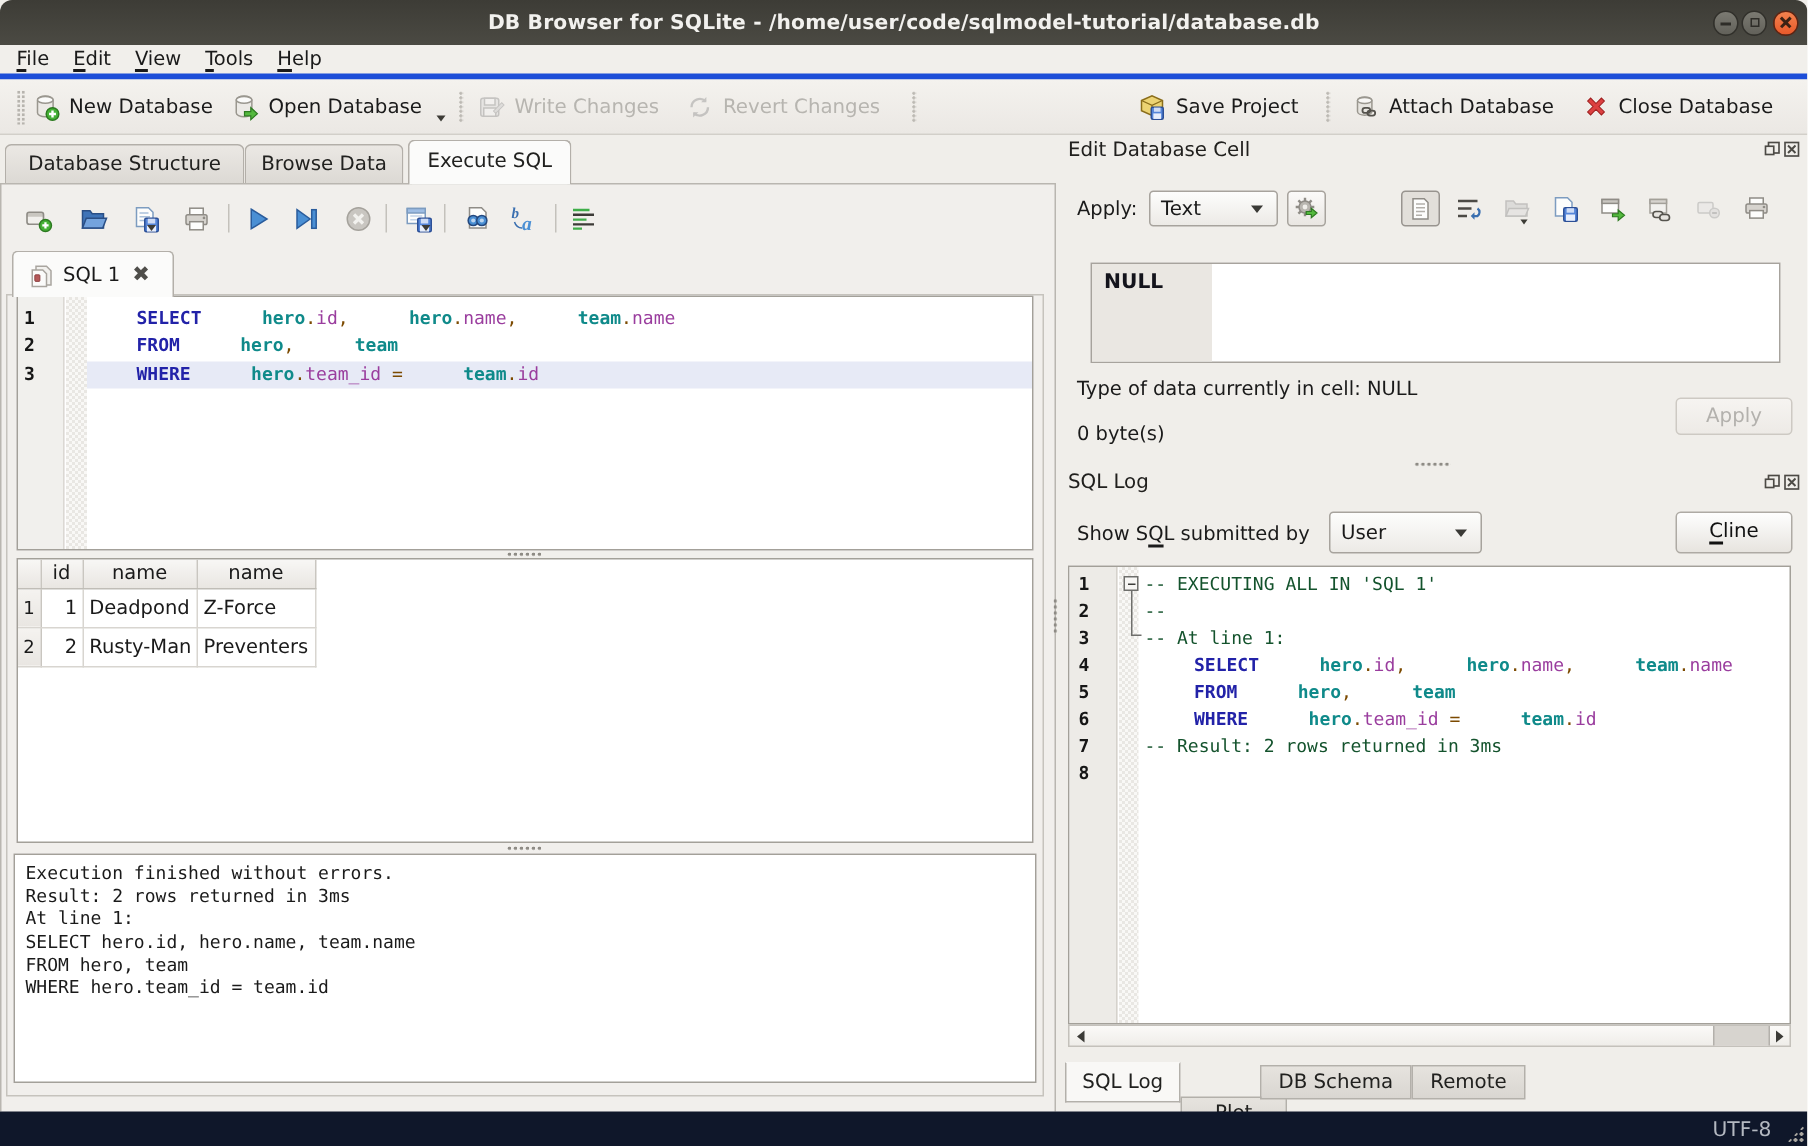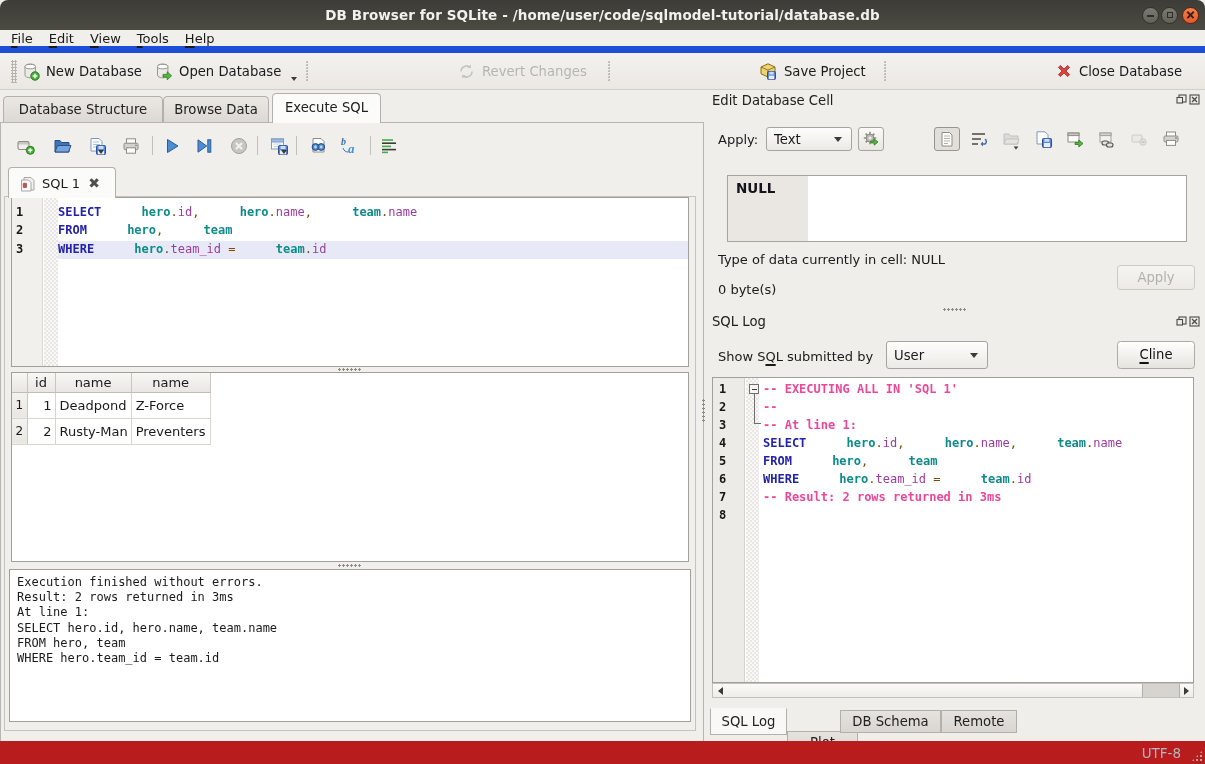--- a/index.html
+++ b/index.html
@@ -17,21 +17,21 @@
   .winbtn.min { left:1142px; } .winbtn.max { left:1161px; }
   .winbtn.close { left:1182px; background:linear-gradient(#f3824e,#e8592a); border-color:#5c2413; }
   .winbtn.min i { position:absolute; left:4px; right:4px; top:7.5px; height:1.6px; background:#2e2d28; }
   .winbtn.max i { position:absolute; left:4.5px; right:4.5px; top:4.5px; bottom:4.5px; border:1.6px solid #2e2d28; }
   .winbtn.close i, .winbtn.close i:after { position:absolute; left:3px; top:6.7px; width:9px; height:1.8px;
     background:#3c2214; transform:rotate(45deg); content:""; }
   .winbtn.close i:after { left:0; top:0; transform:rotate(-90deg); }
 
   
   .menubar { position:absolute; left:0; top:30px; width:1205px; height:23px; background:#f1efeb;
-    display:flex; align-items:center; padding-left:10px; border-bottom:7px solid #1d4ed8; }
+    display:flex; align-items:center; padding-left:10px; border-bottom:4px solid #1d4ed8; }
   .menu-item { margin-right:14px; padding:1px 1px; cursor:default; }
   .mn { text-decoration:underline; text-underline-offset:2.5px; text-decoration-thickness:1.5px; }
 
   
   .toolbar { position:absolute; left:0; top:53px; width:1205px; height:37px;
     background:linear-gradient(#f4f2ee,#ebe8e4); border-bottom:1px solid #d2cfc9; }
   .grip-v { position:absolute; top:7px; width:6px; height:23px;
     background-image:radial-gradient(circle at 1.5px 1.5px, #b7b4ae 1px, transparent 1.2px);
     background-size:3px 3px; }
   .tb-sep { position:absolute; top:8px; width:3px; height:21px;
@@ -77,25 +77,25 @@
   .code { position:absolute; top:0; font-family:"DejaVu Sans Mono", monospace; font-size:12px;
     white-space:pre; z-index:2; }
   .editor .gutter { width:31px; background:#f1f0ed; border-right:1px solid #dbd8d3; }
   .editor .checker { left:32px; width:13.5px; }
   .editor .code { left:44.5px; padding-top:4.5px; }
   .editor .code .code-line { height:18.5px; line-height:18.5px; padding-left:1.5px; }
   .editor .gutter-nums { padding-top:4.5px; }
   .editor .gutter-nums div { height:18.5px; line-height:18.5px; }
   .cur-line { position:absolute; left:45.5px; right:0px; top:42.5px; height:18.5px; background:#e7eaf6; z-index:1; }
 
-  .tk-kw { color:#2222a8; font-weight:bold; }
+  .tk-kw { color:#2222a8; font-weight:bold;margin-left:33px; }
   .tk-tbl { color:#0f8a8a; font-weight:bold;padding-left:33px; }
   .tk-fld { color:#9a3d9e; }
   .tk-op { color:#7c4a00; }
-  .tk-cm { color:#ec4899;font-weight:bold; }
+  .tk-cm { color:#14532d; }
   .tk-t { color:#101010; }
 
   
   .results { left:11px; top:372px; width:678px; height:190px; z-index:4; }
   .rt { border-collapse:collapse; font-size:13px; table-layout:fixed; white-space:nowrap; }
   .rt th, .rt td { border-right:1px solid #d8d5d0; border-bottom:1px solid #d8d5d0; padding:0 3px 0 4px; overflow:hidden; }
   .rt thead th { background:linear-gradient(#f8f7f5,#e9e6e2); border-right:1px solid #c9c6c0;
     border-bottom:1px solid #c0bdb7; font-weight:normal; text-align:center; height:19px; padding:0 4px;}
   .rt td { background:#fff; height:26px; }
   .rt .rowhdr { background:linear-gradient(#f5f3f0,#e9e6e2); border-right:1px solid #c9c6c0;
@@ -167,21 +167,21 @@
     border-right:5px solid #3c3b37; }
   .tri-r { width:0; height:0; border-top:4px solid transparent; border-bottom:4px solid transparent;
     border-left:5px solid #3c3b37; }
 
   
   .btab { position:absolute; border:1px solid #b3b0aa; text-align:center; font-size:13.2px; color:#21211f;
     background:linear-gradient(#e6e3de,#d9d6d1); }
   .btab.active { background:#f9f8f6; border-top:1px solid #f9f8f6; }
 
   
-  .statusbar { position:absolute; left:0; top:741px; width:1205px; height:23px; background:#b91c1c; }
+  .statusbar { position:absolute; left:0; top:741px; width:1205px; height:23px; background:#0f172a; }
   .encoding { position:absolute; right:24px; top:4px; color:#b3b8c0; font-size:13.5px; }
   .sizegrip { position:absolute; right:2px; bottom:2px; width:12px; height:12px;
     background-image:radial-gradient(circle at 2px 2px, #aba8a2 1.1px, transparent 1.3px);
     background-size:4px 4px;
     clip-path:polygon(100% 0, 100% 100%, 0 100%); }
 
   .code-line { white-space:pre; }
 </style>
 </head>
 <body>
@@ -227,20 +227,29 @@
         <path d="M3.5 4.6c0-1.5 2.4-2.6 5.2-2.6s5.2 1.1 5.2 2.6v8.6c0 1.5-2.4 2.6-5.2 2.6s-5.2-1.1-5.2-2.6z" fill="#eceae6" stroke="#9a978f"></path>
         <ellipse cx="8.7" cy="4.6" rx="5.2" ry="2.2" fill="#fbfbfa" stroke="#9a978f"></ellipse>
         <path d="M9 12.4h4.2V9.8l4.4 4-4.4 4v-2.6H9z" fill="#54b93e" stroke="#2c7a20" stroke-width=".8"></path>
       </svg>
       <span class="lbl">Open Database</span>
     </div>
     <span class="dd-caret tb-caret" style="left:291px"></span>
 
     <div class="tb-sep" style="left:306px"></div>
 
+    <div class="tb-btn disabled" style="left:316px">
+      <svg width="19" height="19" viewBox="0 0 19 19">
+        <rect x="2.5" y="3.5" width="12" height="12" rx="1.5" fill="#dcdad5" stroke="#8f8c85"></rect>
+        <rect x="5" y="3.5" width="7" height="4.5" fill="#f6f5f3" stroke="#8f8c85"></rect>
+        <rect x="4.5" y="10" width="8" height="5.5" fill="#f6f5f3" stroke="#8f8c85"></rect>
+        <path d="M11 12l5.5-5.5 1.5 1.5L12.5 13.5z" fill="#c9c6c0" stroke="#8f8c85" stroke-width=".7"></path>
+      </svg>
+      <span class="lbl">Write Changes</span>
+    </div>
 
     <div class="tb-btn disabled" style="left:455px">
       <svg width="19" height="19" viewBox="0 0 19 19">
         <path d="M4 9.5a5.5 5.5 0 0 1 9.4-3.9" fill="none" stroke="#8f8c85" stroke-width="1.6"></path>
         <path d="M13.9 2.6v3.5h-3.5z" fill="#8f8c85"></path>
         <path d="M15 9.5a5.5 5.5 0 0 1-9.4 3.9" fill="none" stroke="#8f8c85" stroke-width="1.6"></path>
         <path d="M5.1 16.4v-3.5h3.5z" fill="#8f8c85"></path>
       </svg>
       <span class="lbl">Revert Changes</span>
     </div>
@@ -254,20 +263,29 @@
         <path d="M3 6l7 3.2L17 6M10 9.2V16" fill="none" stroke="#8a6d1a" stroke-width=".9"></path>
         <rect x="9.5" y="10.5" width="8" height="8" rx="1" fill="#5585d8" stroke="#2c4f96"></rect>
         <rect x="11.3" y="10.7" width="4.4" height="2.8" fill="#cfdcf5"></rect>
         <rect x="10.9" y="14.6" width="5.2" height="3.7" fill="#e8eefb"></rect>
       </svg>
       <span class="lbl">Save Project</span>
     </div>
 
     <div class="tb-sep" style="left:884px"></div>
 
+    <div class="tb-btn" style="left:899px">
+      <svg width="19" height="19" viewBox="0 0 19 19">
+        <path d="M4 5c0-1.4 2.2-2.4 4.8-2.4S13.6 3.6 13.6 5v7.4c0 1.4-2.2 2.4-4.8 2.4S4 13.8 4 12.4z" fill="#e7e5e0" stroke="#9a978f"></path>
+        <ellipse cx="8.8" cy="5" rx="4.8" ry="2" fill="#f8f7f5" stroke="#9a978f"></ellipse>
+        <rect x="7.3" y="9.9" width="5.2" height="3.4" rx="1.7" fill="none" stroke="#55534d" stroke-width="1.2"></rect>
+        <rect x="10.6" y="11.7" width="5.2" height="3.4" rx="1.7" fill="none" stroke="#55534d" stroke-width="1.2"></rect>
+      </svg>
+      <span class="lbl">Attach Database</span>
+    </div>
 
     <div class="tb-btn" style="left:1053px">
       <svg width="18" height="18" viewBox="0 0 18 18">
         <path d="M3.4 5.4 5.4 3.4 9 7l3.6-3.6 2 2L11 9l3.6 3.6-2 2L9 11l-3.6 3.6-2-2L7 9z" fill="#dc4040" stroke="#a02020" stroke-width=".7"></path>
       </svg>
       <span class="lbl">Close Database</span>
     </div>
   </div>
 
   <div class="pane-border"></div>

